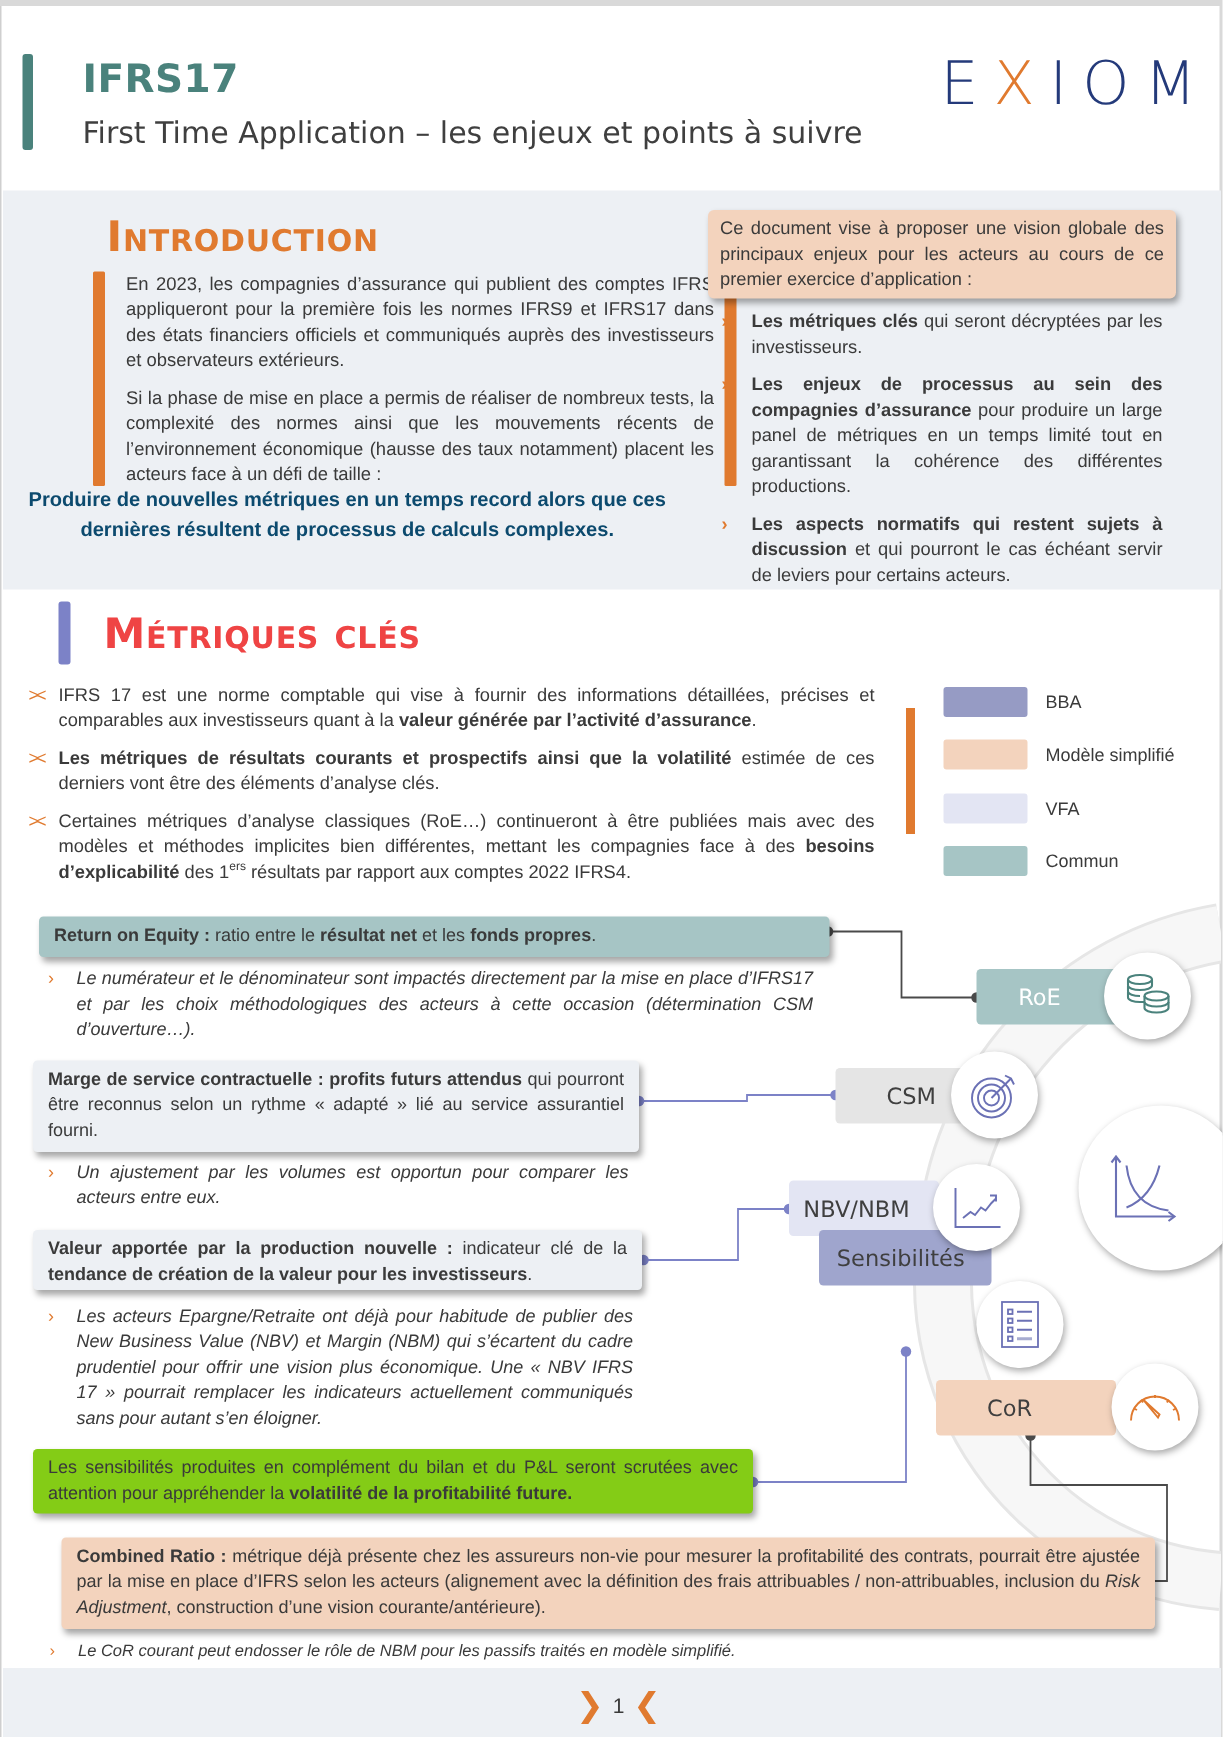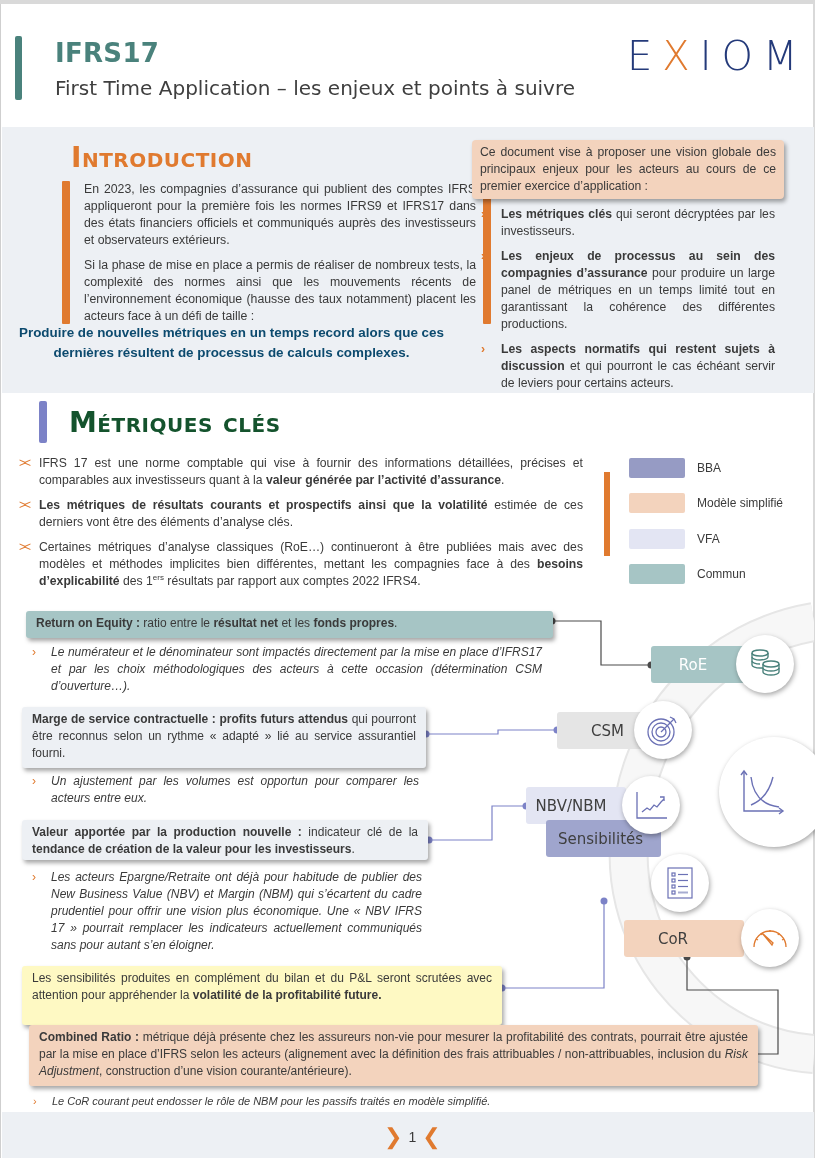--- a/index.html
+++ b/index.html
@@ -26,39 +26,39 @@
   .intro-p2 { top: 78px; }
   .intro-punch { position: absolute; left: 16px; top: 196px; width: 427px; text-align: center; font-weight: bold; font-size: 13.4px; line-height: 20px; color: #0c4a6e; }
 
   .intro-right-box { position: absolute; left: 470px; top: 13px; width: 312px; height: 59px; background: #f3d3bd; border-radius: 4px; box-shadow: 2px 3px 4px rgba(0,0,0,0.35); padding: 4px 8px; font-size: 12.2px; line-height: 17px; color: #3a3a3a; text-align: justify; }
   .intro-list { position: absolute; left: 477px; top: 79px; width: 296px; list-style: none; }
   .intro-list li { position: relative; padding-left: 22px; font-size: 12.2px; line-height: 17px; text-align: justify; margin-bottom: 8px; color: #3a3a3a; }
   .intro-list li .arrow { position: absolute; left: 2px; top: 0; color: #e07a2f; font-weight: bold; }
 
   
   .met-bar { position: absolute; left: 38px; top: 397px; width: 8px; height: 42px; background: #7c82c7; border-radius: 2px; }
-  .met-title { position: absolute; left: 68px; top: 402px; font-family: "DejaVu Sans", sans-serif; font-weight: bold; font-size: 28px; color: #14532d; font-variant: small-caps; letter-spacing: 0.5px; }
+  .met-title { position: absolute; left: 68px; top: 402px; font-family: "DejaVu Sans", sans-serif; font-weight: bold; font-size: 28px; color: #ef4444; font-variant: small-caps; letter-spacing: 0.5px; }
   .met-list { position: absolute; left: 18px; top: 451px; width: 564px; list-style: none; }
   .met-list li { position: relative; padding-left: 20px; font-size: 12.2px; line-height: 17px; text-align: justify; margin-bottom: 8px; color: #3a3a3a; }
   .met-list li .mk { position: absolute; left: 0; top: 0; color: #e07a2f; font-size: 12px; letter-spacing: -2px; }
   sup { font-size: 8px; line-height: 0; }
 
   .legend-bar { position: absolute; left: 603px; top: 468px; width: 6px; height: 84px; background: #e07a2f; }
   .legend { position: absolute; left: 628px; top: 454px; }
   .legend .row { position: absolute; left: 0; width: 190px; height: 22px; }
   .legend .sw { position: absolute; left: 0; top: 0; width: 56px; height: 20px; border-radius: 2px; }
   .legend .lab { position: absolute; left: 68px; top: 3px; font-size: 12px; color: #3a3a3a; white-space: nowrap; }
 
   
   .card { position: absolute; font-size: 12px; line-height: 17px; color: #3a3a3a; text-align: justify; border-radius: 3px; box-shadow: 2px 3px 4px rgba(0,0,0,0.35); padding: 4px 10px; }
   .card-roe { left: 25px; top: 607px; width: 527px; height: 27px; background: #a6c5c5; }
   .card-csm { left: 21px; top: 703px; width: 404px; height: 61px; background: #edf0f4; }
   .card-nbv { left: 21px; top: 816px; width: 406px; height: 40px; background: #edf0f4; }
-  .card-sens { left: 21px; top: 962px; width: 480px; height: 59px; background: #fef9c3; }
-  .card-cor { left: 28px; top: 1021px; width: 729px; height: 61px; background: #f3d3bd; }
+  .card-sens { left: 21px; top: 962px; width: 480px; height: 43px; background: #84cc16; }
+  .card-cor { left: 40px; top: 1021px; width: 729px; height: 61px; background: #f3d3bd; }
 
   .note { position: absolute; font-style: italic; font-size: 12px; line-height: 17px; color: #3a3a3a; text-align: justify; padding-left: 27px; }
   .note .arrow { position: absolute; left: 8px; top: 0; color: #e07a2f; font-style: normal; }
   .note-roe { left: 23px; top: 640px; width: 518px; }
   .note-csm { left: 23px; top: 769px; width: 395px; }
   .note-nbv { left: 23px; top: 865px; width: 398px; }
   .note-cor { left: 24px; top: 1089px; width: 700px; font-size: 11px; }
 
   .tag { position: absolute; height: 37px; border-radius: 3px; font-family: "DejaVu Sans", sans-serif; font-weight: normal; font-size: 15px; display: flex; align-items: center; justify-content: center; color: #3f3f3f; }
   .tag-roe { left: 650px; top: 642px; width: 110px; background: #a6c5c5; color: #ffffff; }

